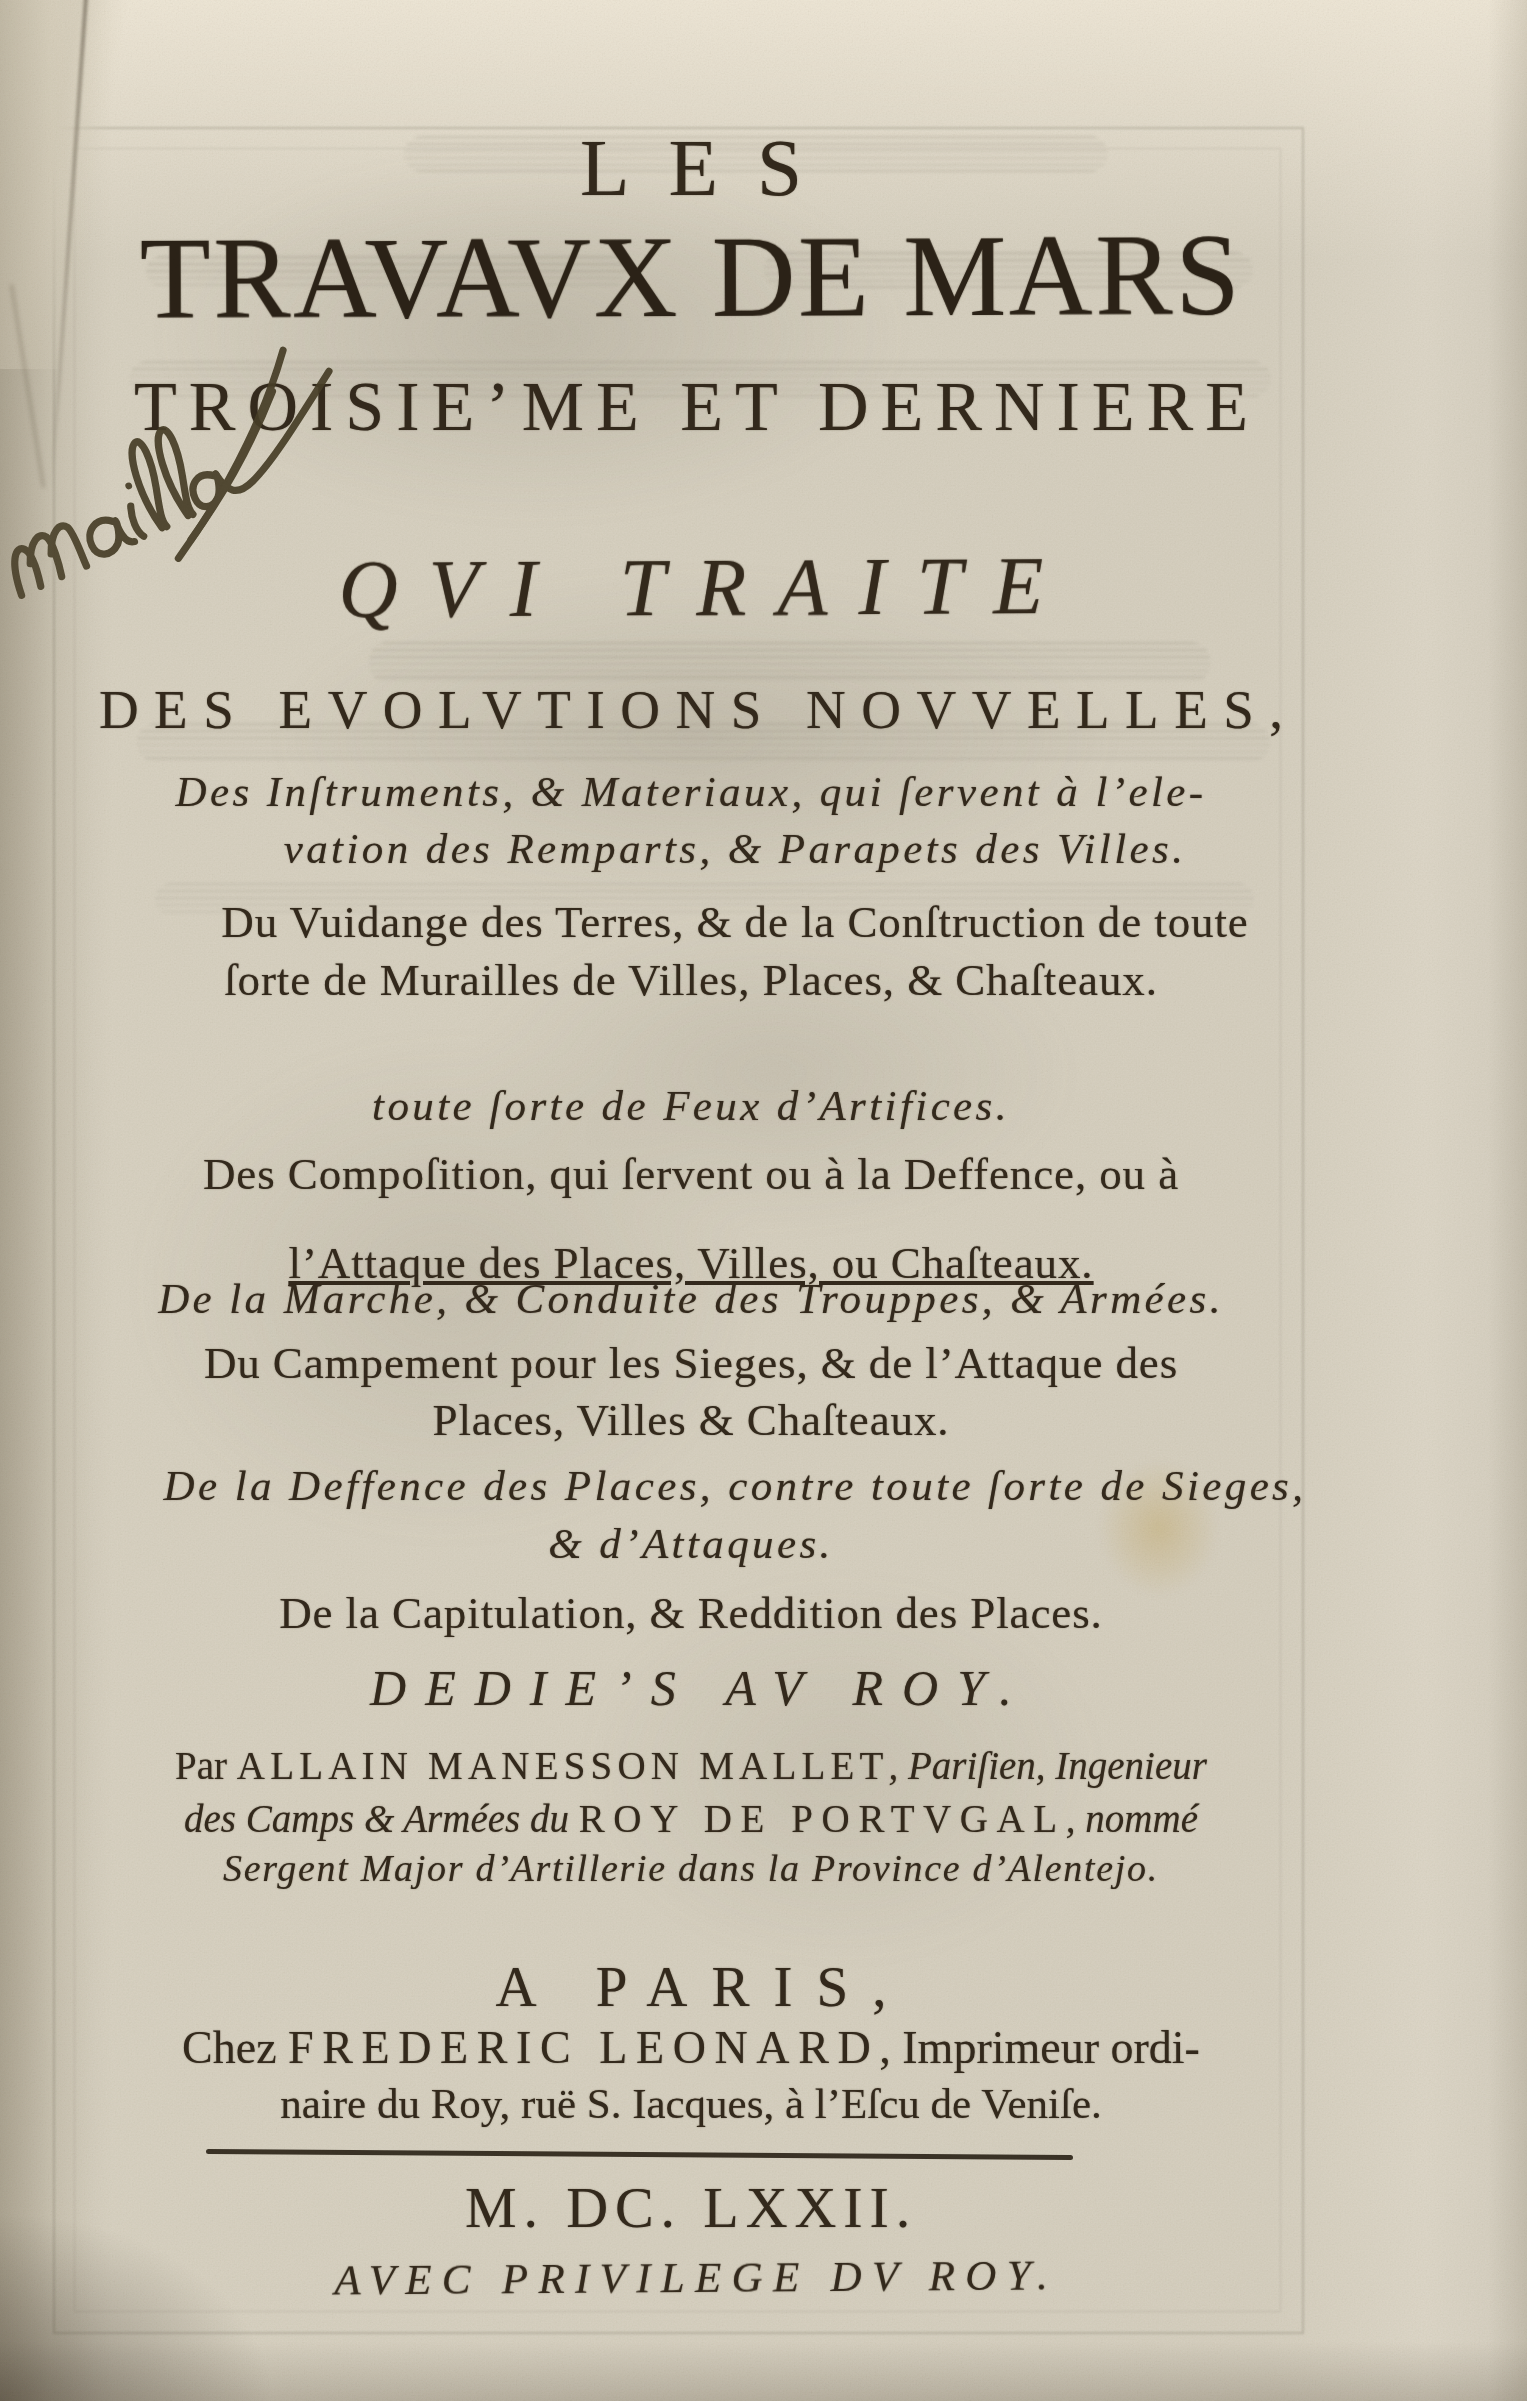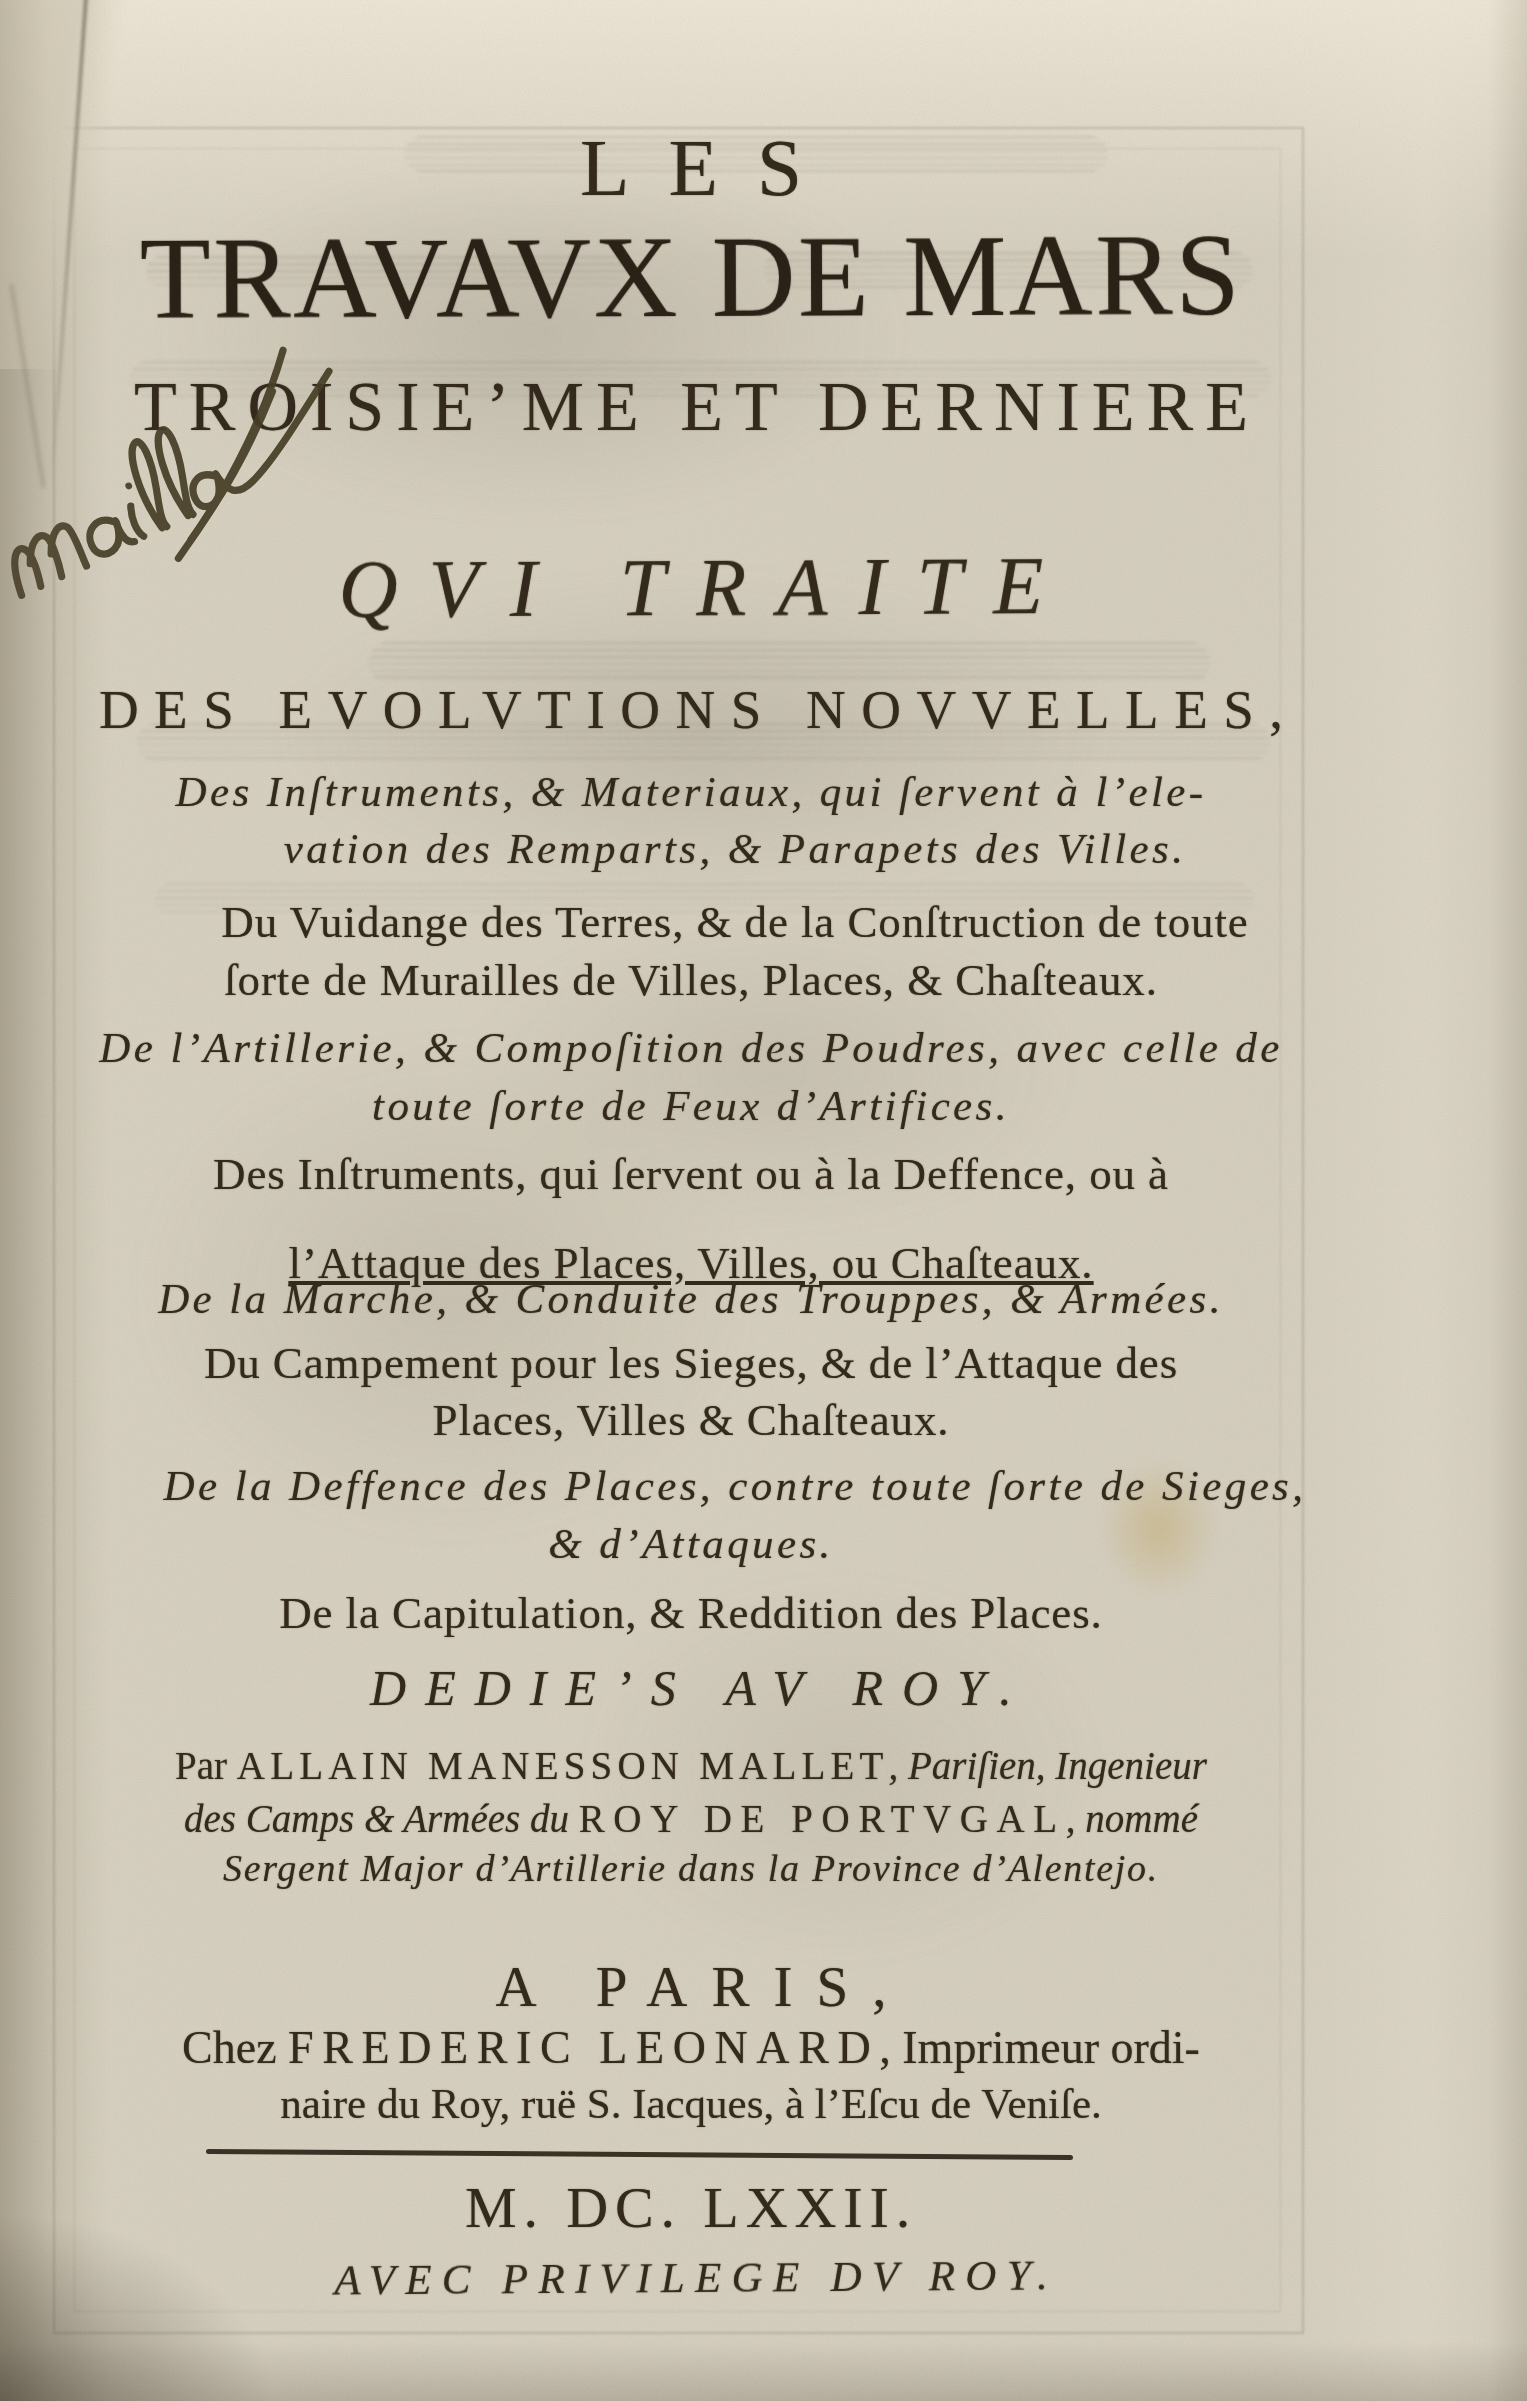--- a/index.html
+++ b/index.html
@@ -101,23 +101,22 @@
   <div class="ln l-series">LES</div>
   <div class="ln l-title">TRAVAVX DE MARS</div>
   <div class="ln l-part1">TROISIE’ME ET DERNIERE</div>
   <div class="ln it l-qui">QVI TRAITE</div>
   <div class="ln l-evol">DES EVOLVTIONS NOVVELLES,</div>
 
   <div class="ln itl c0">Des Inſtruments, &amp; Materiaux, qui ſervent à l’ele-</div>
   <div class="ln itl c1">vation des Remparts, &amp; Parapets des Villes.</div>
   <div class="ln rom c2">Du Vuidange des Terres, &amp; de la Conſtruction de toute</div>
   <div class="ln rom c3">ſorte de Murailles de Villes, Places, &amp; Chaſteaux.</div>
-  <div class="ln itl c4">De l’Artillerie, &amp; Compoſition des Poudres, avec celle de</div>
   <div class="ln itl c5">toute ſorte de Feux d’Artifices.</div>
-  <div class="ln rom c6">Des Inſtruments, qui ſervent ou à la Deffence, ou à</div>
+  <div class="ln rom c6">Des Compoſition, qui ſervent ou à la Deffence, ou à</div>
   <div class="ln rom c7">l’Attaque des Places, Villes, ou Chaſteaux.</div>
   <div class="ln itl c8">De la Marche, &amp; Conduite des Trouppes, &amp; Armées.</div>
   <div class="ln rom c9">Du Campement pour les Sieges, &amp; de l’Attaque des</div>
   <div class="ln rom c10">Places, Villes &amp; Chaſteaux.</div>
   <div class="ln itl c11">De la Deffence des Places, contre toute ſorte de Sieges,</div>
   <div class="ln itl c12">&amp; d’Attaques.</div>
   <div class="ln rom c13">De la Capitulation, &amp; Reddition des Places.</div>
 
   <div class="ln it l-ded">DEDIE’S AV ROY.</div>
 

